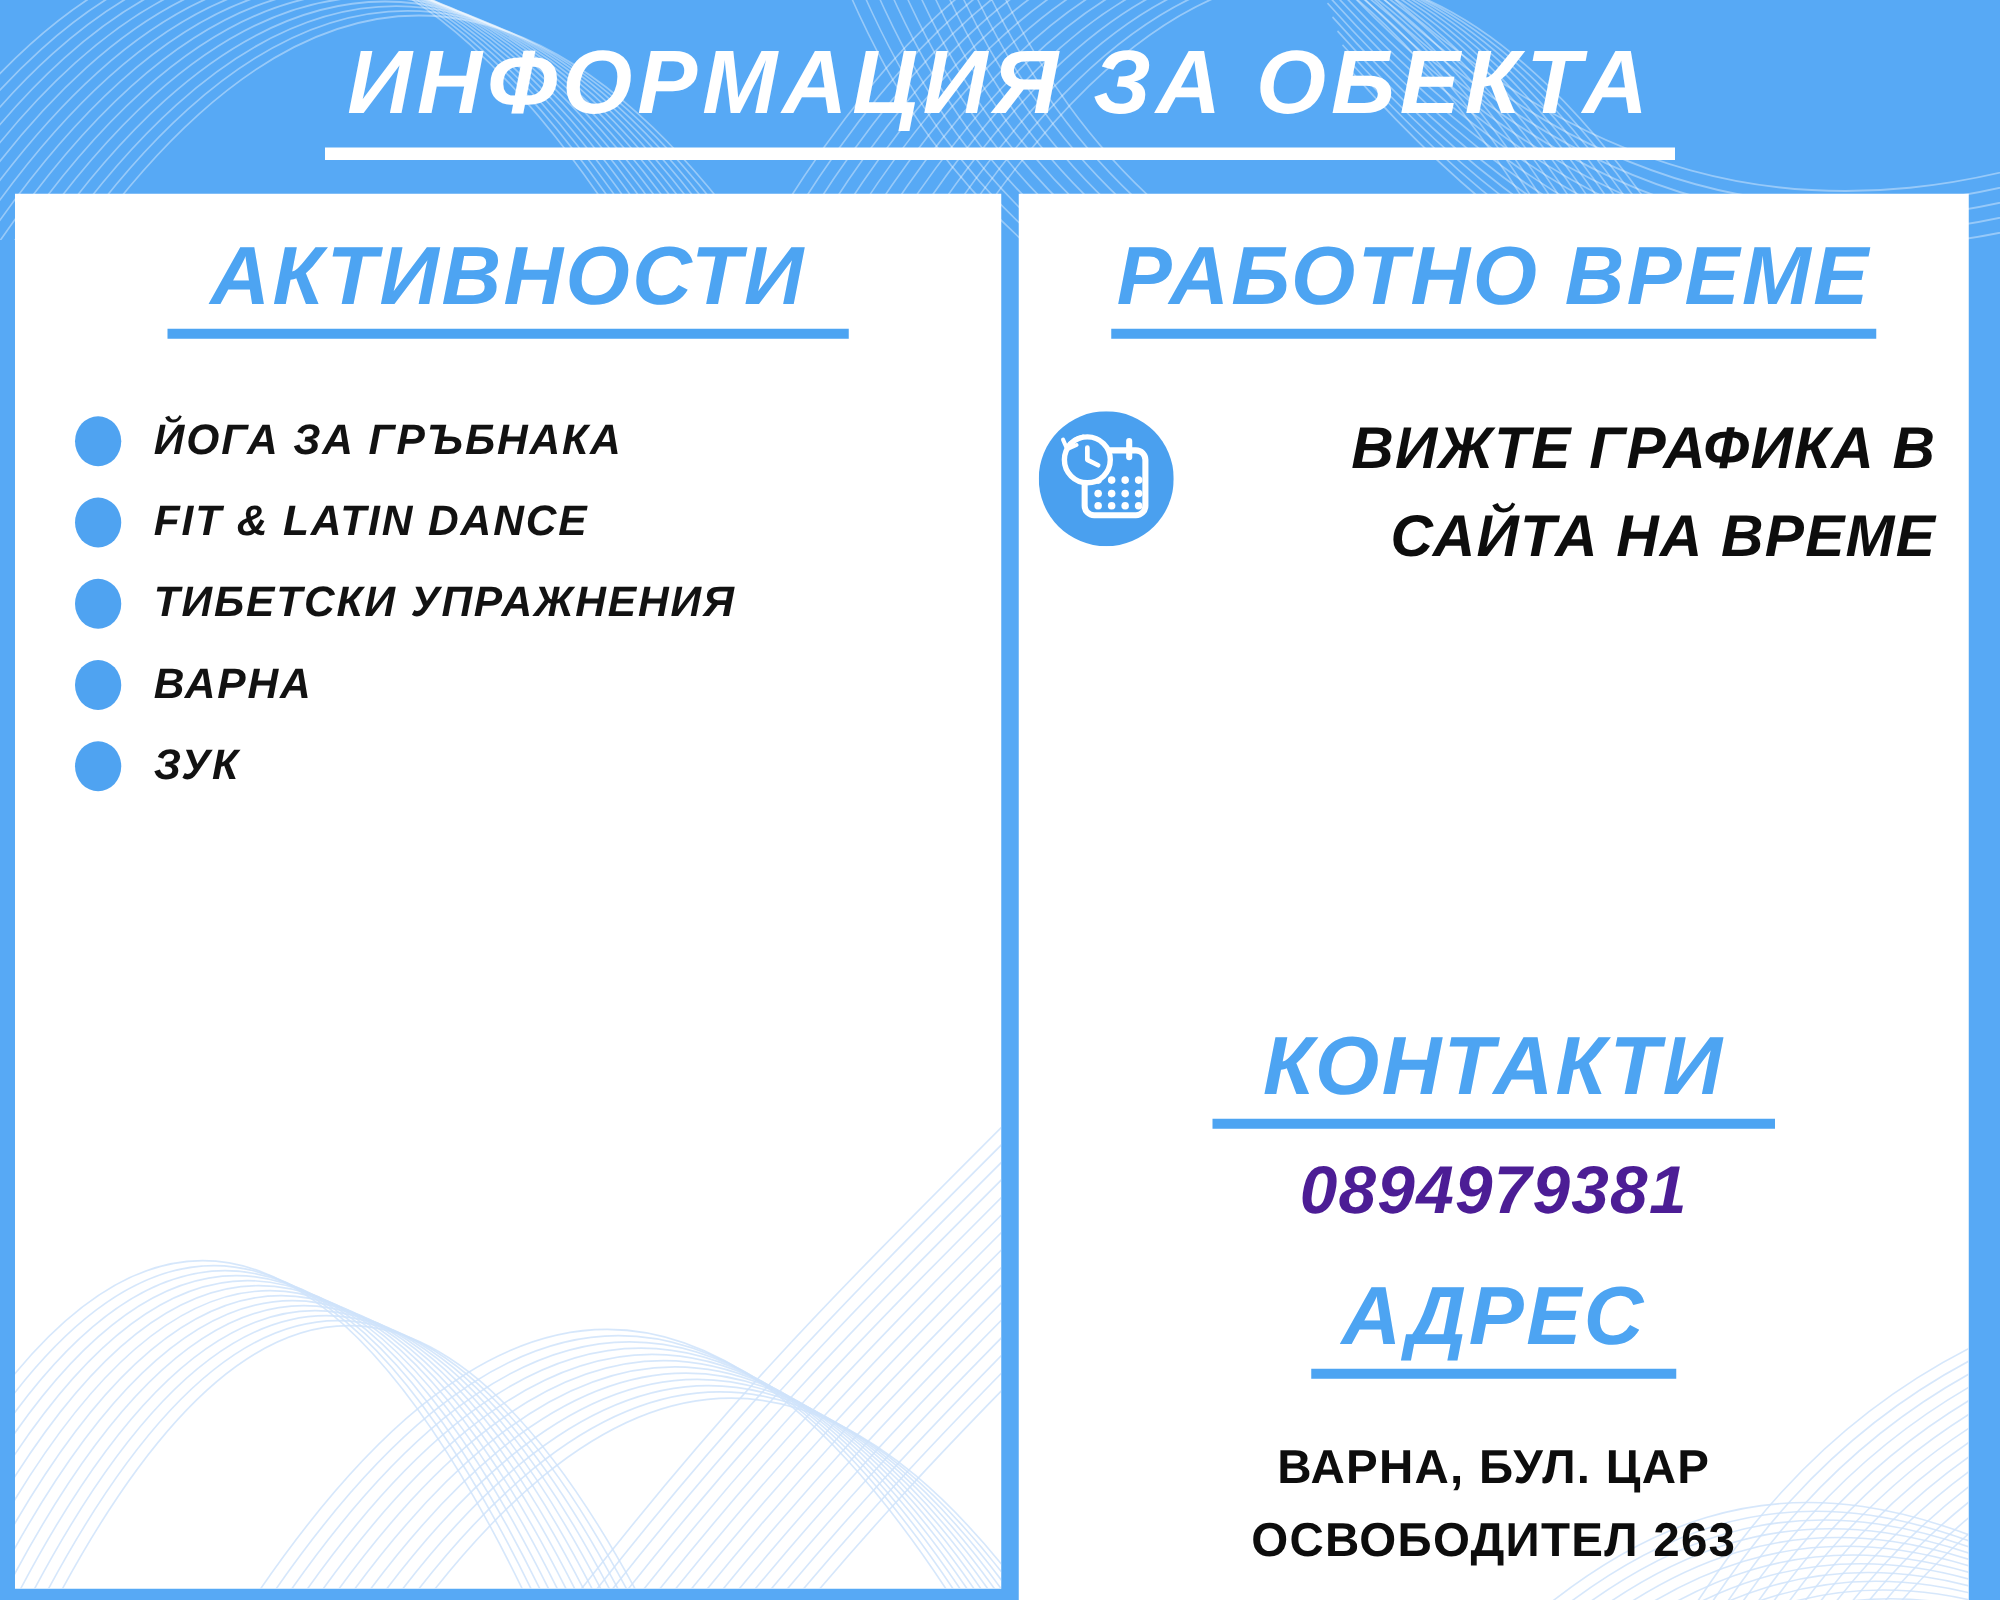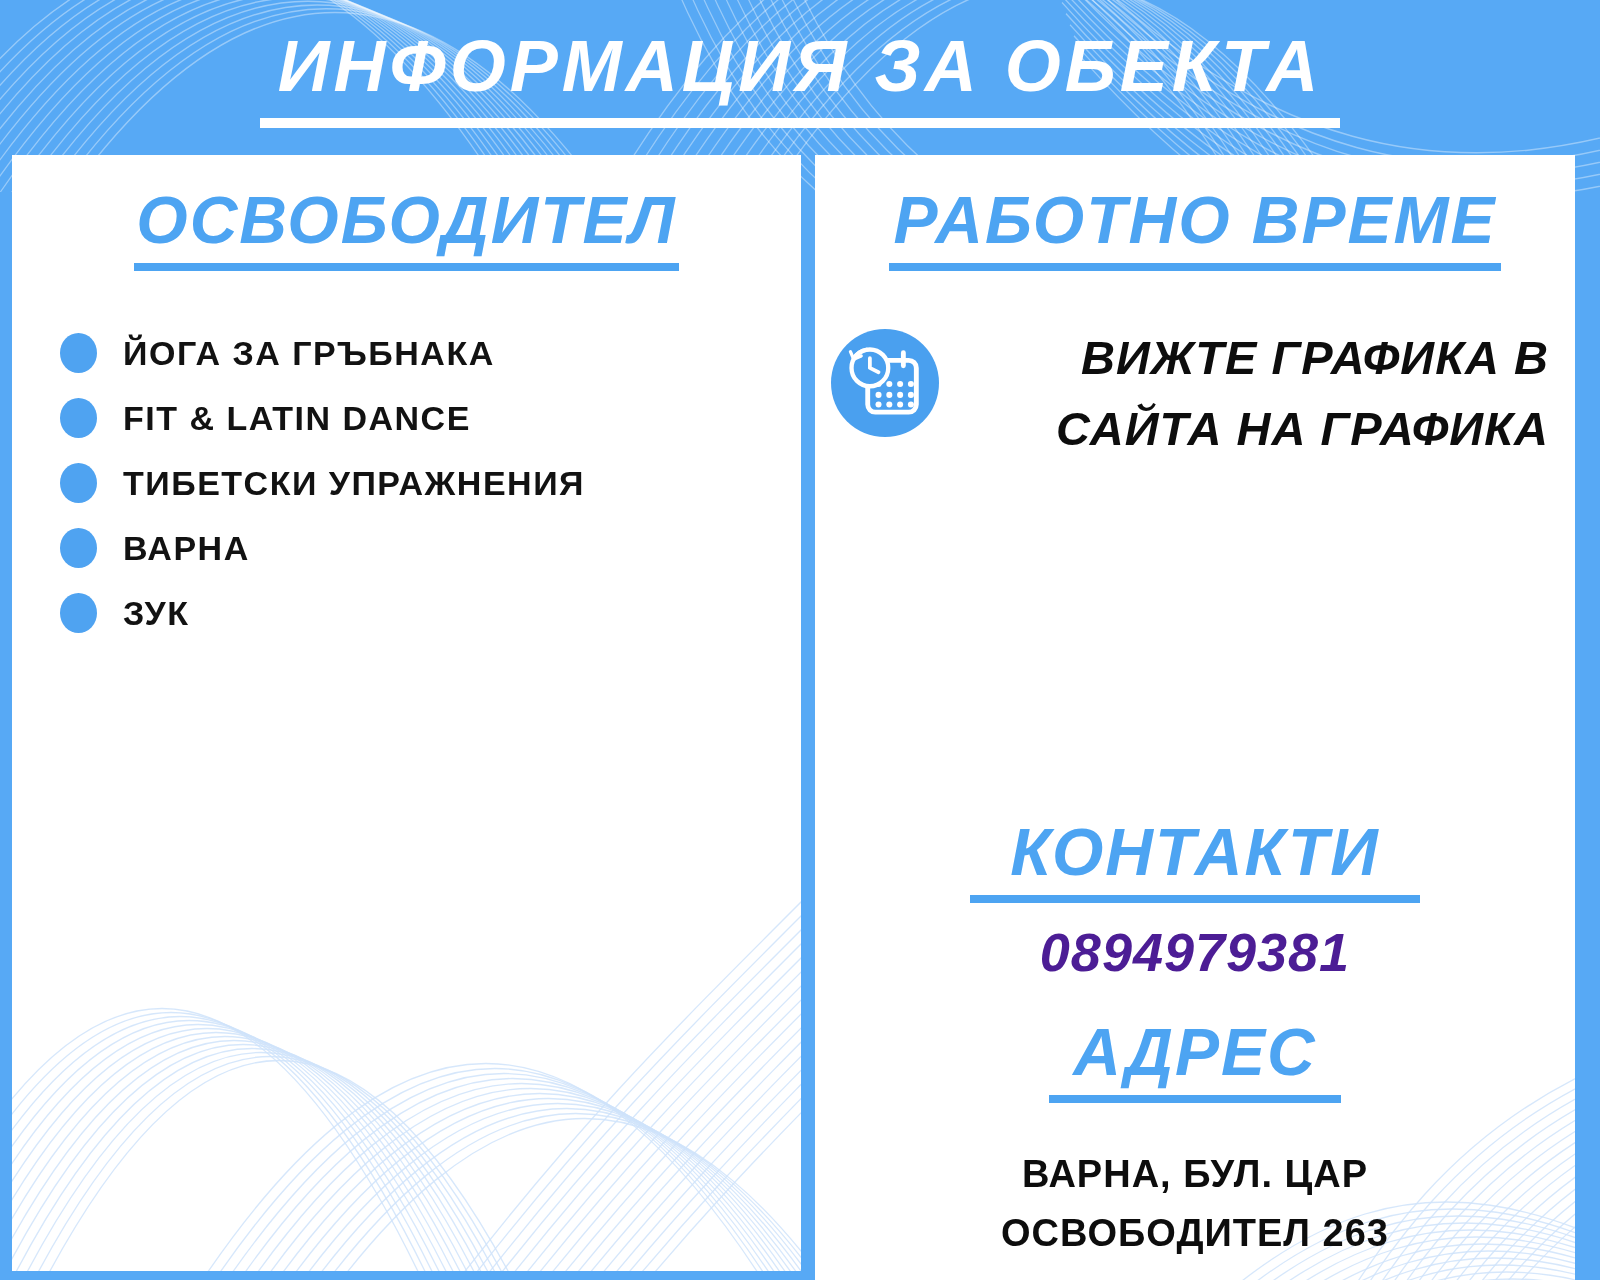--- a/index.html
+++ b/index.html
@@ -32,21 +32,21 @@
   .panel-heading{margin-top:32px;text-align:center;color:var(--heading);
     font-size:66px;font-weight:800;font-style:italic;letter-spacing:2px;line-height:1;}
   .heading-underline{height:8px;background:var(--heading);margin:10px auto 0;}
   .u-activities{width:545px;}
   .u-hours{width:612px;}
   .u-contacts{width:450px;}
   .u-address{width:292px;}
 
   
   .activities-list{margin:62px 0 0 48px;display:flex;flex-direction:column;gap:25px;position:relative;}
-  .activity-item{display:flex;align-items:flex-end;gap:26px;height:40px;}
+  .activity-item{display:flex;align-items:flex-start;gap:26px;height:40px;font-style:italic;}
   .bullet{width:37px;height:40px;border-radius:50%;background:var(--bullet);flex:0 0 auto;}
   .activity-label{color:var(--text);font-size:34px;font-weight:bold;letter-spacing:1.5px;}
 
   
   .schedule-row{position:relative;margin-top:52px;padding:0 26px 0 16px;display:flex;align-items:flex-start;}
   .hours-icon{width:108px;height:108px;flex:0 0 auto;margin-top:6px;}
   .schedule-note{flex:1;text-align:right;color:#0d0d0d;
     font-size:47px;font-weight:800;font-style:italic;line-height:1.5;letter-spacing:1px;}
 
   
@@ -162,21 +162,21 @@
         <path d="M 430 430 C 560 260 650 170 790 30" transform="translate(56 56)"></path>
         <path d="M 430 430 C 560 260 650 170 790 30" transform="translate(63 63)"></path>
         <path d="M 430 430 C 560 260 650 170 790 30" transform="translate(70 70)"></path>
         <path d="M 430 430 C 560 260 650 170 790 30" transform="translate(77 77)"></path>
         <path d="M 430 430 C 560 260 650 170 790 30" transform="translate(84 84)"></path>
         <path d="M 430 430 C 560 260 650 170 790 30" transform="translate(91 91)"></path>
         <path d="M 430 430 C 560 260 650 170 790 30" transform="translate(98 98)"></path>
         <path d="M 430 430 C 560 260 650 170 790 30" transform="translate(105 105)"></path>
       </svg>
 
-    <div class="panel-heading">ОСВОБОДИТЕЛ</div>
+    <div class="panel-heading">АКТИВНОСТИ</div>
     <div class="heading-underline u-activities"></div>
 
     <div class="activities-list">
       <div class="activity-item">
         <span class="bullet"></span>
         <span class="activity-label">ЙОГА ЗА ГРЪБНАКА</span>
       </div>
       <div class="activity-item">
         <span class="bullet"></span>
         <span class="activity-label">FIT &amp; LATIN DANCE</span>
@@ -250,21 +250,21 @@
           <circle cx="54" cy="70" r="2.8" fill="#fff"></circle>
         <circle cx="64" cy="70" r="2.8" fill="#fff"></circle>
           <circle cx="74" cy="70" r="2.8" fill="#fff"></circle>
         <circle cx="36" cy="36" r="17" fill="#4aa0ef" stroke="#fff" stroke-width="4"></circle>
         <path d="M36 27 v9 l8 4" stroke="#fff" stroke-width="3.5" fill="none" stroke-linecap="round" stroke-linejoin="round"></path>
         <path d="M21 27 A 17 17 0 0 1 33 19" stroke="#fff" stroke-width="3.5" fill="none" stroke-linecap="round"></path>
         <path d="M18 21 l3 7 l7 -3" stroke="#fff" stroke-width="3" fill="none" stroke-linecap="round" stroke-linejoin="round"></path>
       </svg>
       <div class="schedule-note">
         <div>ВИЖТЕ ГРАФИКА В</div>
-        <div>САЙТА НА ГРАФИКА</div>
+        <div>САЙТА НА ВРЕМЕ</div>
       </div>
     </div>
 
     <div class="contacts-block">
       <div class="panel-heading">КОНТАКТИ</div>
       <div class="heading-underline u-contacts"></div>
       <div class="phone-number">0894979381</div>
     </div>
 
     <div class="address-block">

